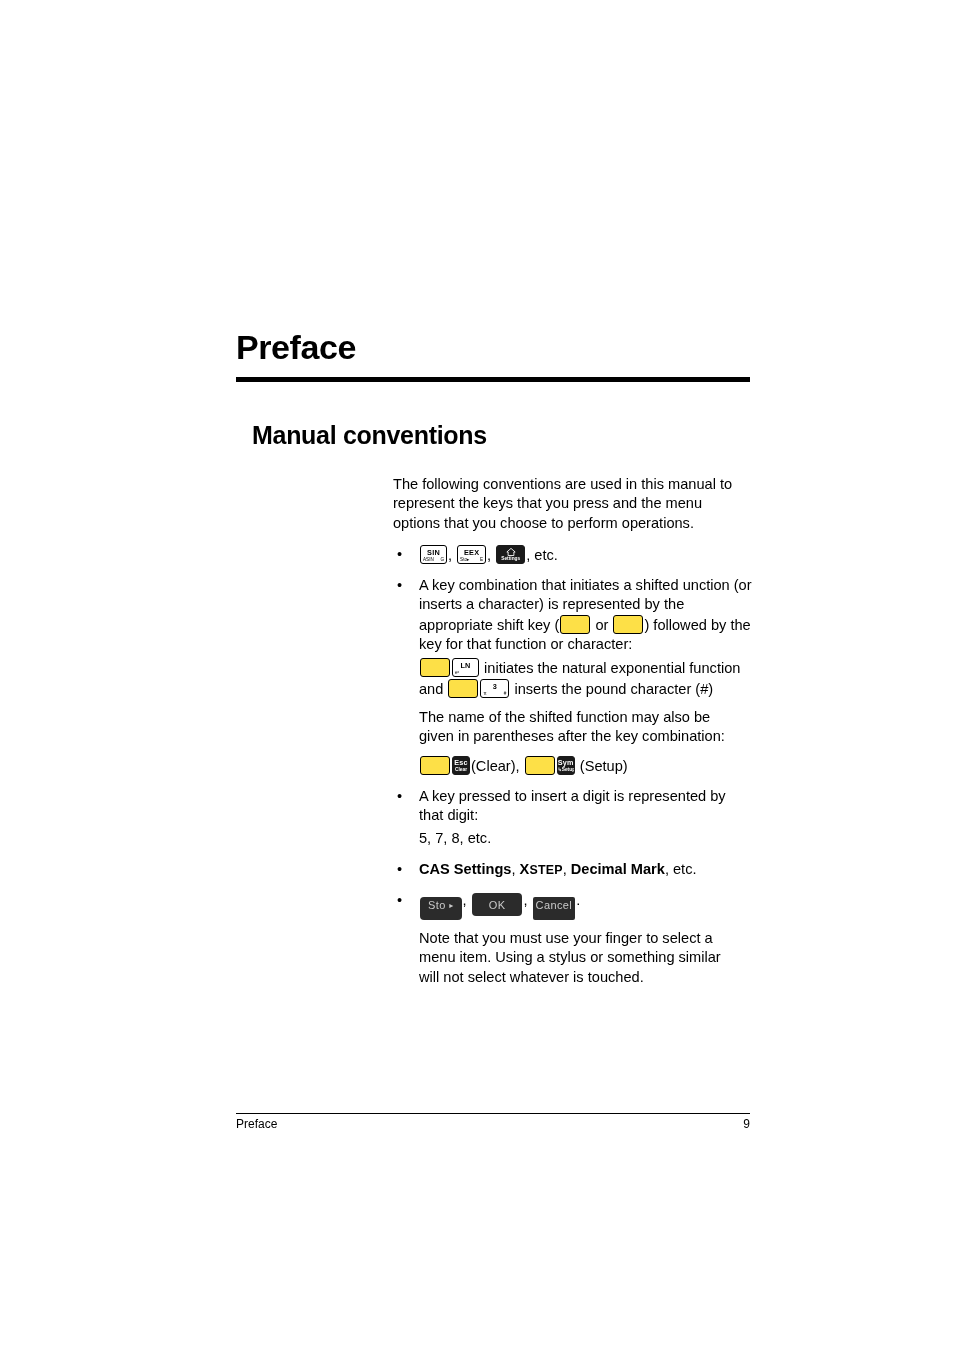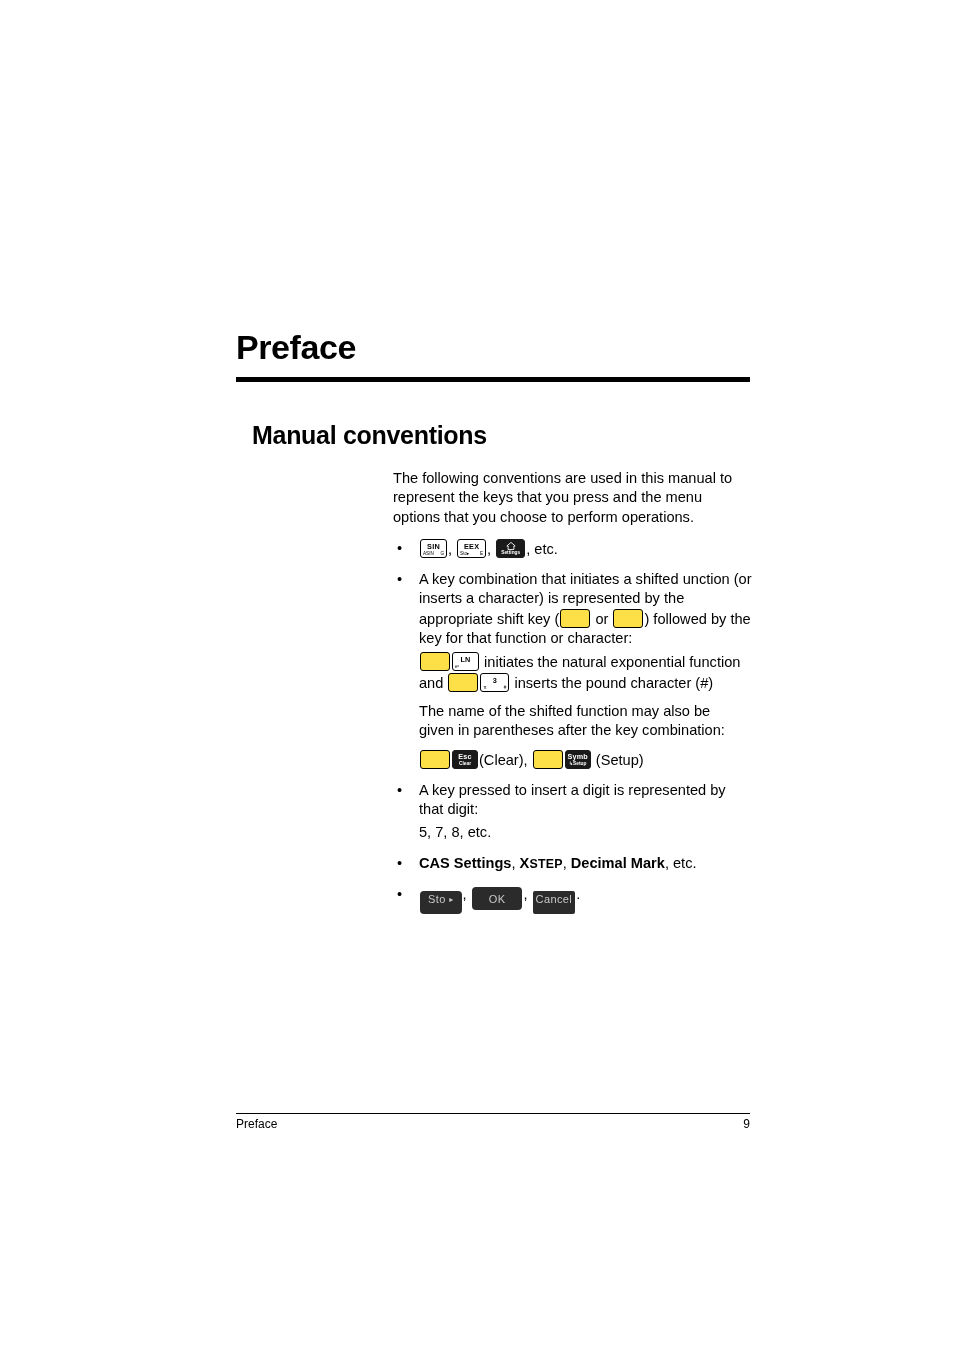--- a/index.html
+++ b/index.html
@@ -53,21 +53,21 @@
   
   .col {
     position: absolute;
     left: 393px;
     top: 457px;
     width: 360px;
     font-size: 14.6px;
     line-height: 19.3px;
   }
   .para {
-    margin: 12px 0 12px 0;
+    margin: 18px 0 12px 0;
   }
   .bullet-row {
     position: relative;
     padding-left: 26px;
     margin: 0 0 7px 0;
   }
   .bullet-dot {
     position: absolute;
     left: 4px;
     top: 0;
@@ -149,21 +149,21 @@
   .key-dark .under {
     display: block;
     font-size: 4.6px;
     line-height: 7px;
     height: 7px;
     color: #000;
   }
 
   
   .key-solid {
-    width: 26px;
+    width: 18px;
     height: 19px;
     background: #1a1a1a;
     border: 1px solid #1a1a1a;
     color: #ffffff;
     padding-top: 1px;
   }
   .key-solid .main { color: #ffffff; font-size: 7.2px; line-height: 9px; }
   .key-solid .subc {
     display: block;
     font-size: 4.8px;
@@ -330,20 +330,21 @@
       <span class="bold">CAS Settings</span><span>, </span><span class="smallcaps"><span class="sc-first">X</span><span>STEP</span></span><span>, </span><span class="bold">Decimal Mark</span><span>, etc.</span>
     </div>
 
     <div class="bullet-row tight gap-top">
       <span class="bullet-dot">•</span>
     </div>
     <div class="sub">
       <span class="mbtn"><span>Sto</span> <span class="arrow">▸</span></span><span>, </span><span class="mbtn mbtn-ok"><span>OK</span></span><span>, </span><span class="mbtn mbtn-cancel"><span>Cancel</span></span><span>.</span>
     </div>
 
+    <div class="sub">Note that you must use your finger to select a menu item. Using a stylus or something similar will not select whatever is touched.</div>
 
   </div>
 
   <div class="footer-rule"></div>
   <div class="footer-left">Preface</div>
   <div class="footer-right">9</div>
 
 </div>
 
 </body></html>

